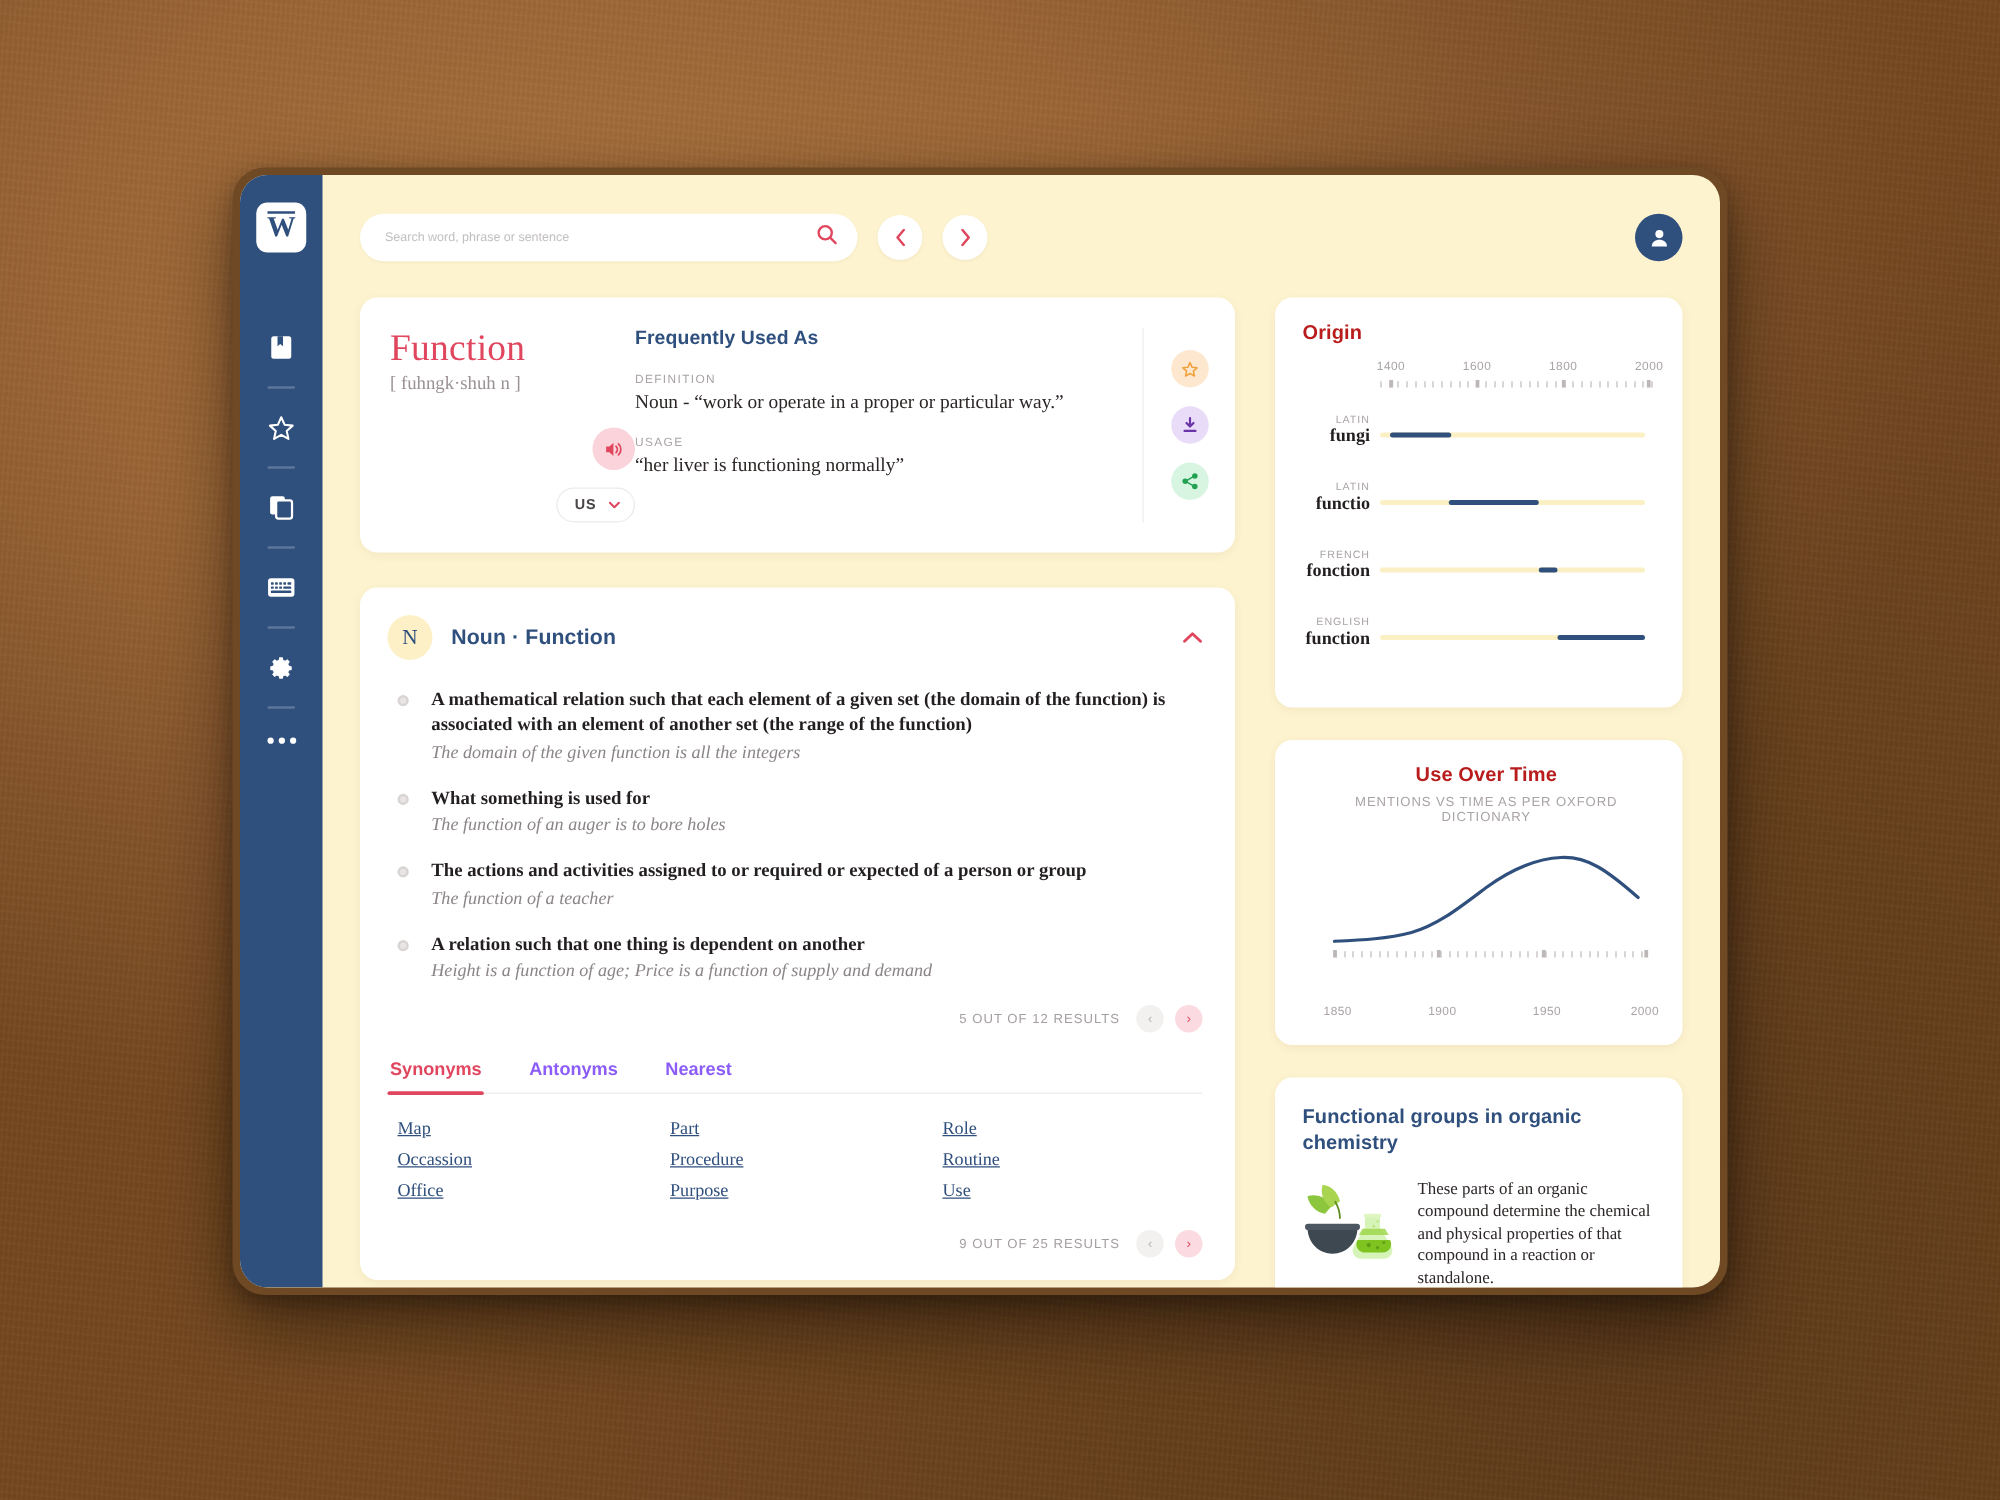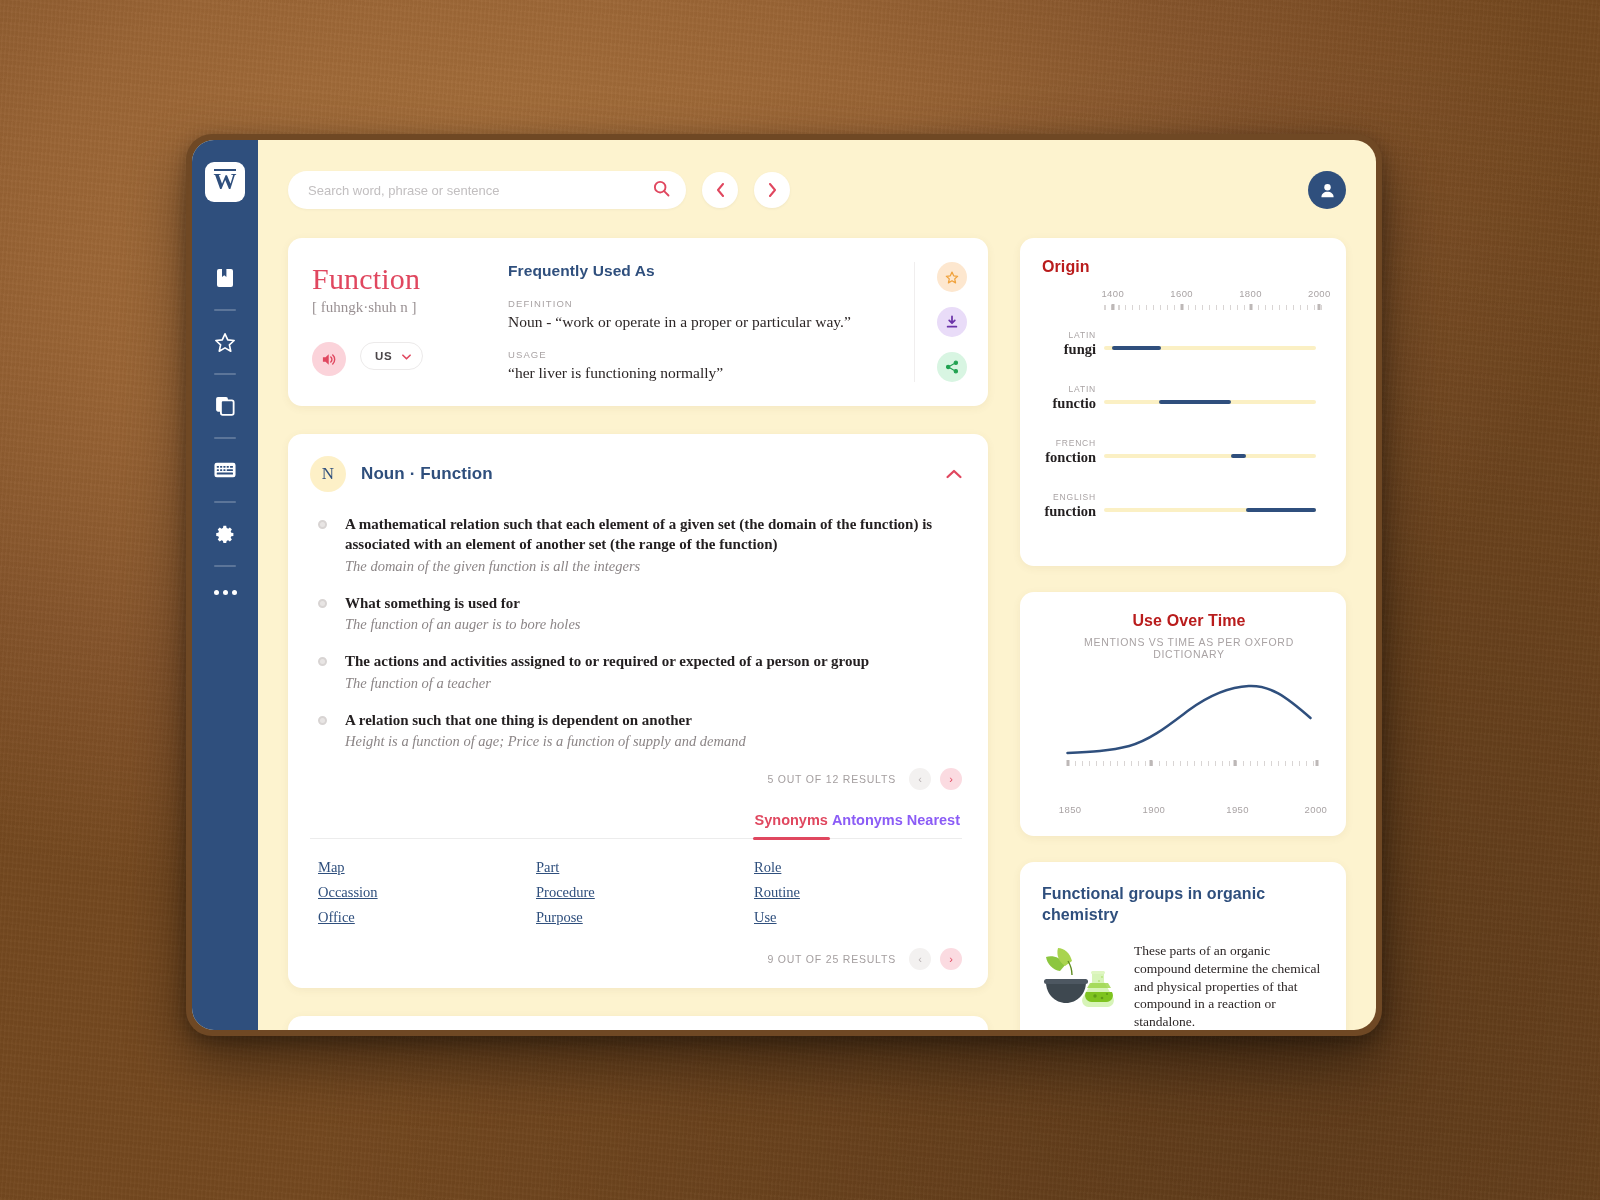--- a/index.html
+++ b/index.html
@@ -117,21 +117,21 @@
     width: 398px; height: 38px;
     background: #ffffff;
     border-radius: 19px;
     display: flex; align-items: center;
     padding: 0 16px 0 20px;
     box-shadow: 0 1px 3px rgba(0,0,0,0.04);
   }
   .searchbox input {
     flex: 1; border: 0; outline: 0;
     font-family: "Liberation Sans", sans-serif;
-    font-size: 13px;
+    font-size: 10px;
     color: #4d7c0f;
     background: transparent;
   }
   .searchbox input::placeholder { color: #c2bfc0; }
   .nav-btn {
     width: 36px; height: 36px; border-radius: 50%;
     background: #ffffff; border: 0;
     display: flex; align-items: center; justify-content: center;
     cursor: pointer;
     box-shadow: 0 1px 3px rgba(0,0,0,0.05);
@@ -175,22 +175,23 @@
     line-height: 1.1;
     letter-spacing: .2px;
   }
   .word-phon {
     font-family: "Liberation Serif", serif;
     font-size: 15px;
     color: #9a9193;
     margin-top: 4px;
   }
   .word-audio-row {
-    display: flex; align-items: flex-start; gap: 14px;
+    display: flex; align-items: flex-end; gap: 14px;
     margin-top: 26px;
+    flex-direction: column;
   }
   .speaker-btn {
     width: 34px; height: 34px; border-radius: 50%;
     background: #fbd3da; border: 0;
     display: flex; align-items: center; justify-content: center;
     color: #e0475f; cursor: pointer;
   }
   .lang-select {
     height: 28px;
     border: 1px solid #eceaea;
@@ -289,24 +290,23 @@
     width: 22px; height: 22px; border-radius: 50%;
     border: 0; cursor: pointer;
     display: flex; align-items: center; justify-content: center;
     font-size: 11px;
   }
   .pg-prev { background: #f3f1f0; color: #b9b3b4; }
   .pg-next { background: #fbdbe1; color: #e0475f; }
 
   
   .tabs {
-    display: flex; 
+    display: flex; gap: 34px;
     border-bottom: 1px solid #ececec;
     margin-top: 16px;
-    justify-content: flex-end;
   }
   .tab {
     font-size: 14.5px; font-weight: 700;
     color: #8b5cf6;
     padding: 6px 2px 10px 2px;
     background: none; border: 0; cursor: pointer;
     position: relative;
   }
   .tab.active { color: #e0475f; }
   .tab.active::after {

